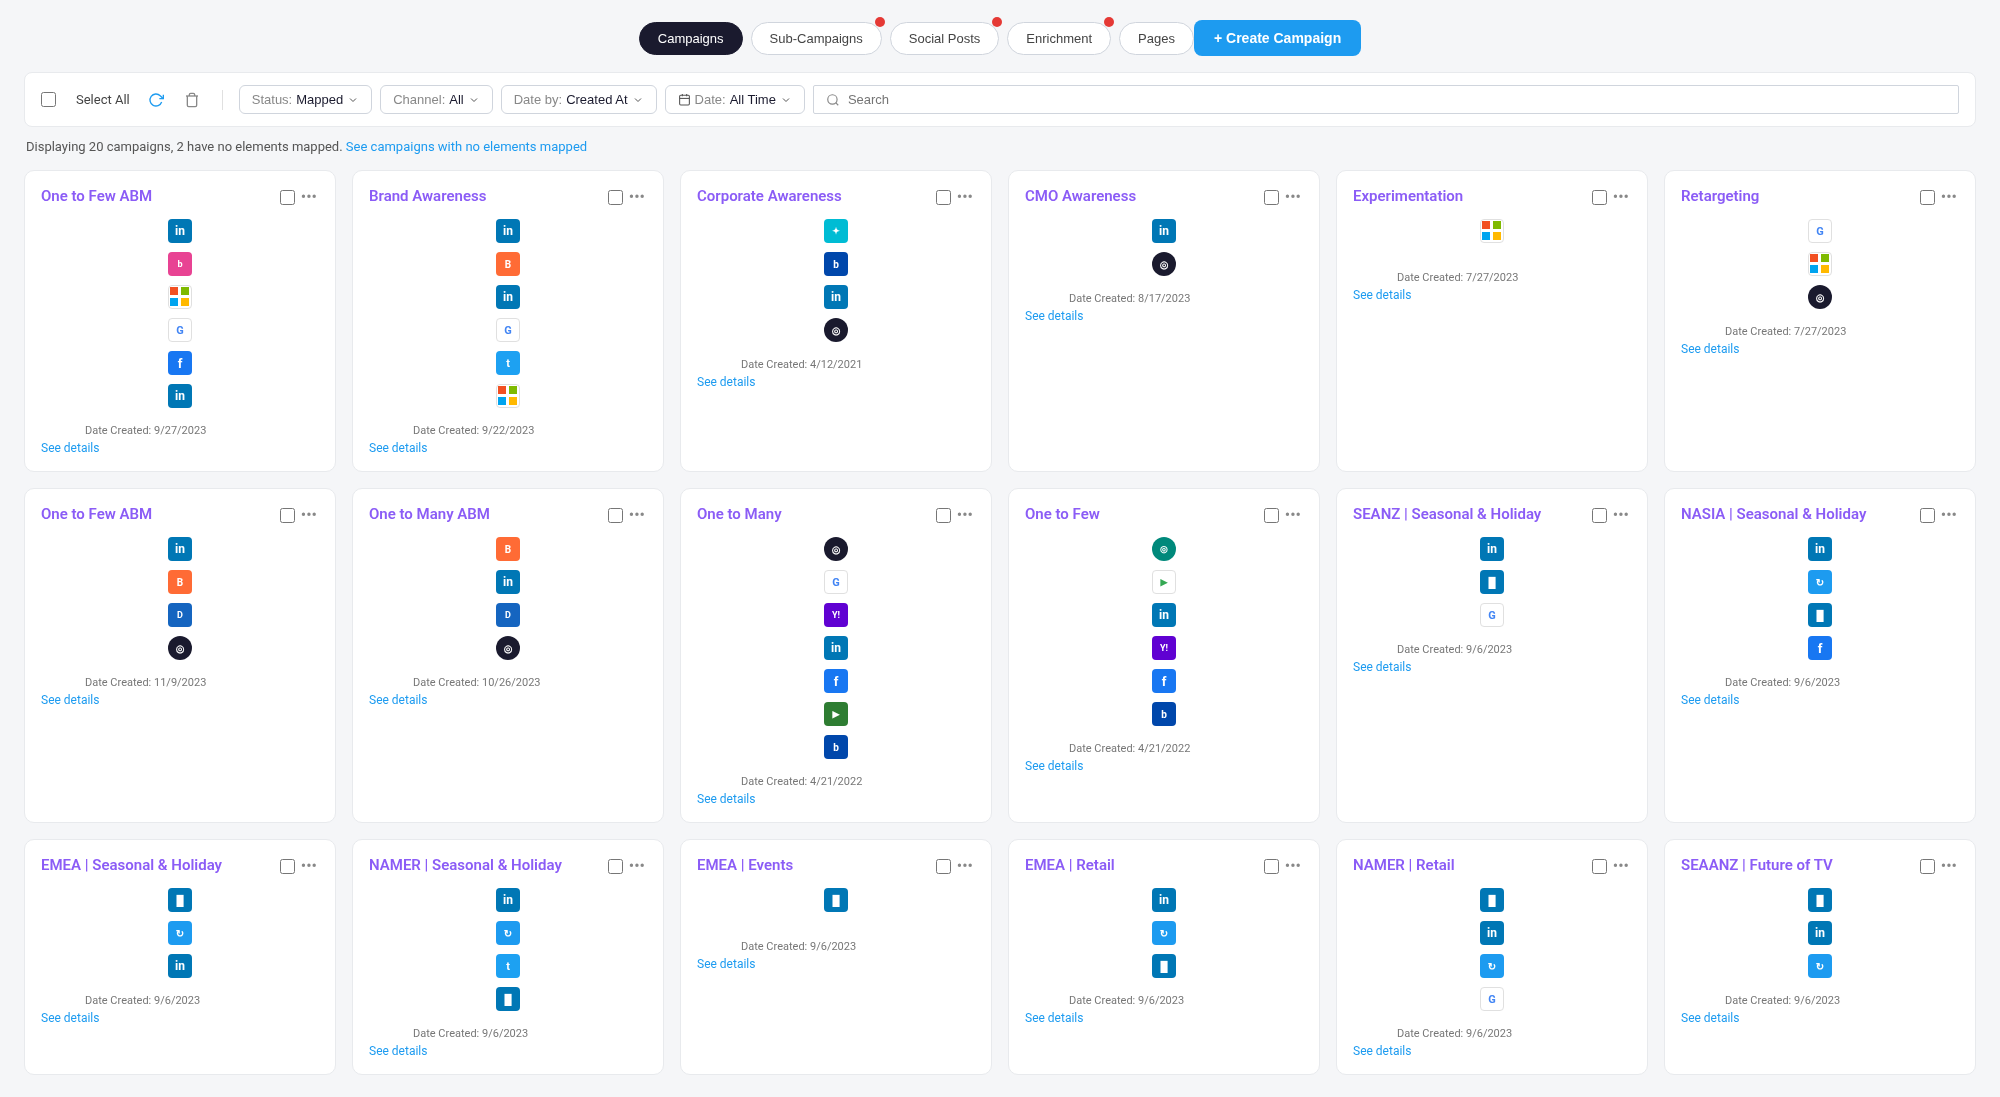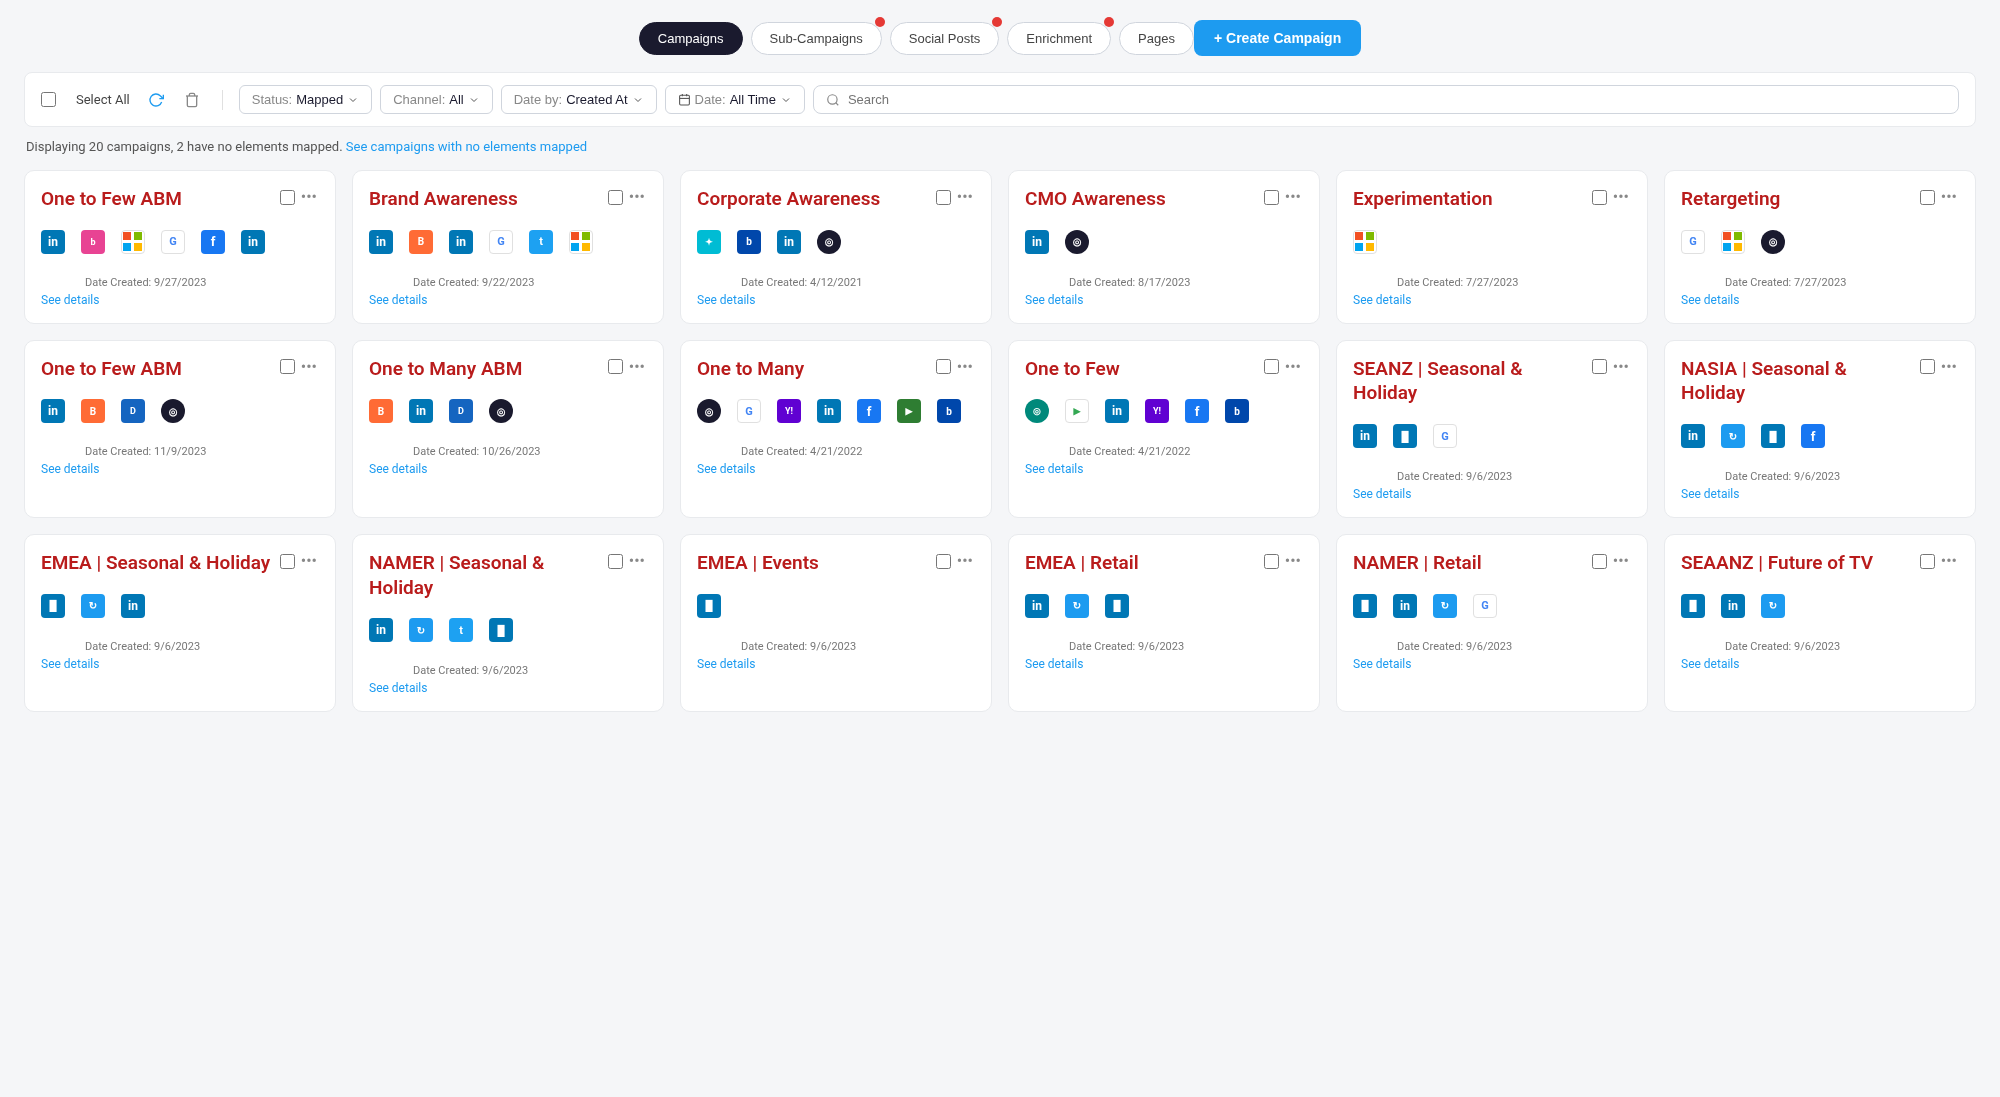--- a/index.html
+++ b/index.html
@@ -26,37 +26,37 @@
     
     .toolbar-divider { width: 1px; height: 20px; background: #e0e0e0; margin: 0 4px; }
     .toolbar-icons { display: flex; align-items: center; gap: 8px; }
     .toolbar-icon-btn { width: 28px; height: 28px; display: flex; align-items: center; justify-content: center; cursor: pointer; color: #555; border-radius: 4px; }
     
     .filter-group { display: flex; align-items: center; gap: 8px; flex: 1; }
     .filter-btn { padding: 6px 12px; border: 1.5px solid #d0d5dd; border-radius: 6px; background: #fff; font-size: 13px; cursor: pointer; display: flex; align-items: center; gap: 4px; color: #333; }
     .filter-btn span.label { color: #888; }
     .filter-btn span.value { color: #1a1a2e; font-weight: 500; }
     
-    .search-box { flex: 1; display: flex; align-items: center; border: 1.5px solid #d0d5dd; border-radius: 8px; padding: 6px 12px; background: #fff; gap: 8px; }
+    .search-box { flex: 1; display: flex; align-items: center; border: 1.5px solid #d0d5dd; border-radius: 2px; padding: 6px 12px; background: #fff; gap: 8px; }
     .search-box input { border: none; outline: none; font-size: 13px; flex: 1; color: #444; }
     .search-icon { color: #888; font-size: 14px; }
     
     .info-bar { font-size: 13px; color: #555; margin-bottom: 16px; padding: 0 2px; }
     .info-bar a { color: #1d9bf0; text-decoration: none; }
     
     .campaigns-grid { display: grid; grid-template-columns: repeat(6, 1fr); gap: 16px; }
     
     .campaign-card { background: #fff; border-radius: 10px; padding: 16px; border: 1px solid #e8eaed; position: relative; }
     .card-header { display: flex; align-items: flex-start; justify-content: space-between; margin-bottom: 12px; }
-    .card-title { font-size: 19px; font-weight: 600; color: #b91c1c; line-height: 1.3; flex: 1; padding-right: 8px; }
+    .card-title { font-size: 15px; font-weight: 600; color: #8b5cf6; line-height: 1.3; flex: 1; padding-right: 8px; }
     .card-actions { display: flex; align-items: center; gap: 4px; }
     .card-checkbox { width: 14px; height: 14px; cursor: pointer; }
     .more-btn { cursor: pointer; color: #888; font-size: 16px; line-height: 1; padding: 2px; }
     
-    .card-icons { display: flex; flex-wrap: wrap; gap: 16px; margin-bottom: 16px; min-height: 36px; align-items: center; }
+    .card-icons { display: flex; flex-wrap: wrap; gap: 9px; margin-bottom: 16px; min-height: 36px; align-items: center; flex-direction: column; }
     .platform-icon { width: 24px; height: 24px; border-radius: 4px; display: flex; align-items: center; justify-content: center; font-size: 12px; font-weight: 700; flex-shrink: 0; }
     
     .card-footer { font-size: 11px; color: #777; }
     .card-footer .date { margin-bottom: 4px; padding-left: 44px; }
     .card-footer a { color: #1d9bf0; text-decoration: none; font-size: 12px; }
     
     
     .icon-linkedin { background: #0077b5; color: #fff; }
     .icon-google { background: #fff; color: #4285f4; border: 1px solid #e0e0e0; font-size: 11px; }
     .icon-microsoft { background: #fff; border: 1px solid #e0e0e0; }

